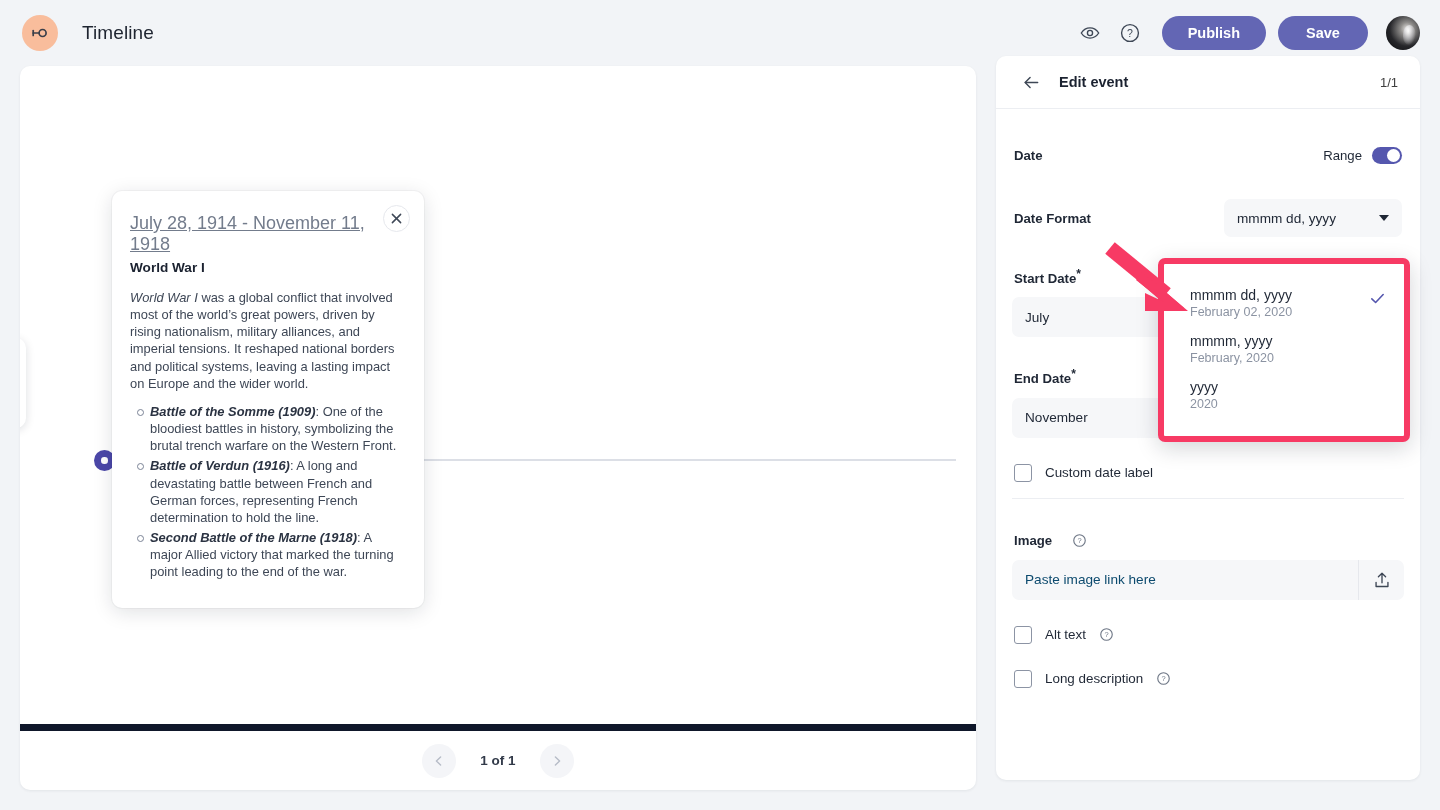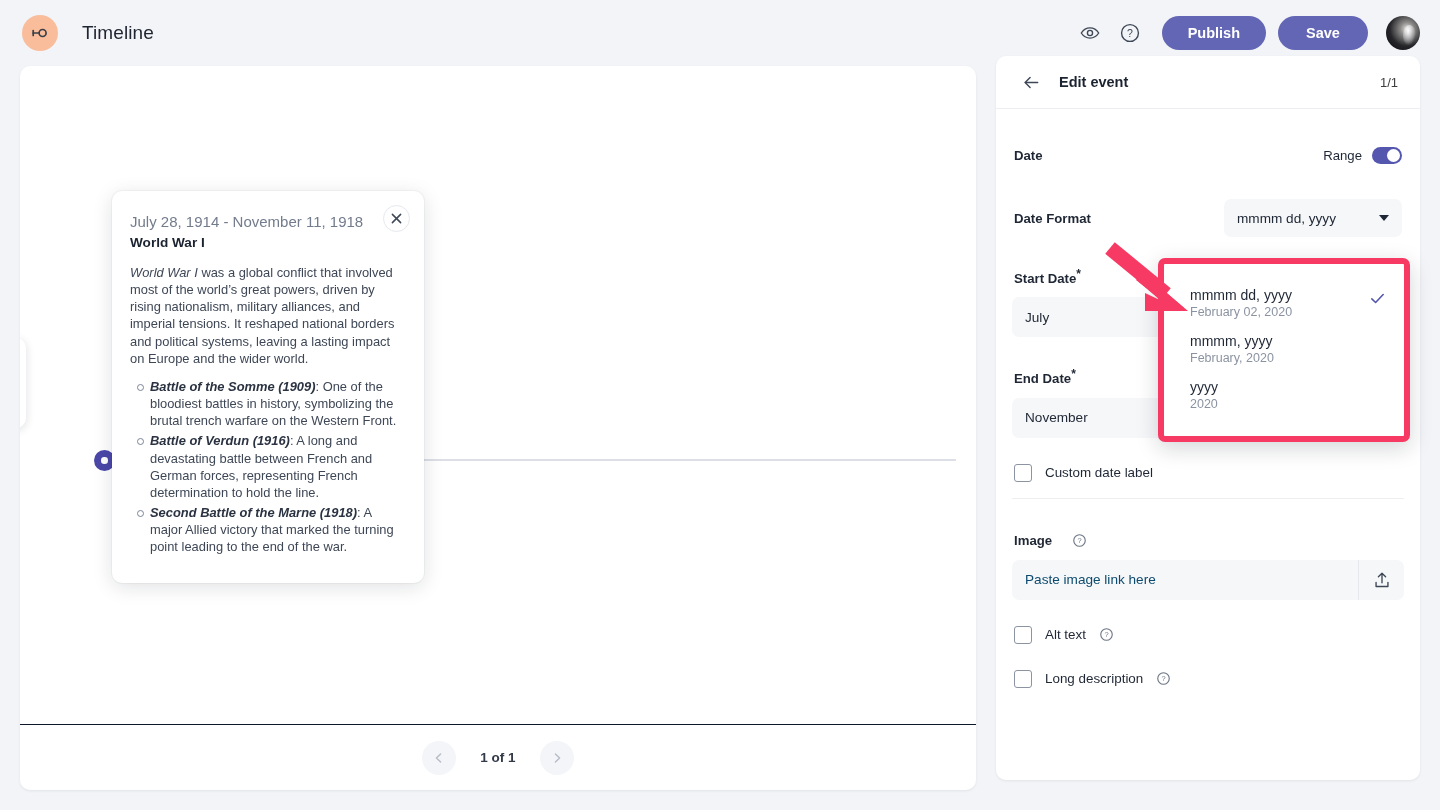--- a/index.html
+++ b/index.html
@@ -81,39 +81,39 @@
     position: absolute; left: 92px; top: 125px; width: 312px;
     background: #fff; border-radius: 10px;
     box-shadow: 0 4px 20px rgba(16,24,40,.13), 0 0 0 1px rgba(16,24,40,.035);
     padding: 22px 20px 24px 18px;
   }
   .event-close {
     position: absolute; right: 14px; top: 14px; width: 27px; height: 27px;
     border-radius: 50%; border: 1px solid #e6e8ed; background: #fff;
     display: flex; align-items: center; justify-content: center; cursor: pointer;
   }
-  .event-date { font-size: 15px; color: #737c8c; margin-bottom: 5px; }
+  .event-date { font-size: 18px; color: #737c8c; margin-bottom: 5px; text-decoration: underline; }
   .event-title { font-size: 13.6px; font-weight: bold; color: #1b2230; margin-bottom: 14px; }
   .event-body { font-size: 12.9px; line-height: 1.33; color: #3e4756; }
   .event-body em { font-style: italic; }
   .event-list { margin-top: 11px; padding-left: 20px; list-style: none; }
   .event-list li {
     position: relative; font-size: 12.9px; line-height: 1.33; color: #3e4756;
     margin-bottom: 3px;
   }
   .event-list li::before {
     content: ""; position: absolute; left: -13px; top: 6px;
     width: 5px; height: 5px; border-radius: 50%;
     border: 1px solid #7b8496; background: transparent;
   }
   .event-list b { font-weight: bold; font-style: italic; color: #2b3342; }
 
   .pager {
     position: absolute; left: 0; bottom: 0; width: 956px; height: 66px;
-    border-top: 1px solid #0f172a;
+    border-top: 7px solid #0f172a;
     display: flex; align-items: center; justify-content: center; gap: 24px;
   }
   .pager-btn {
     width: 34px; height: 34px; border-radius: 50%; background: #f4f5f8;
     display: flex; align-items: center; justify-content: center; cursor: pointer;
   }
   .pager-label { font-size: 13.5px; font-weight: bold; color: #323a49; }
 
   
   .panel {

